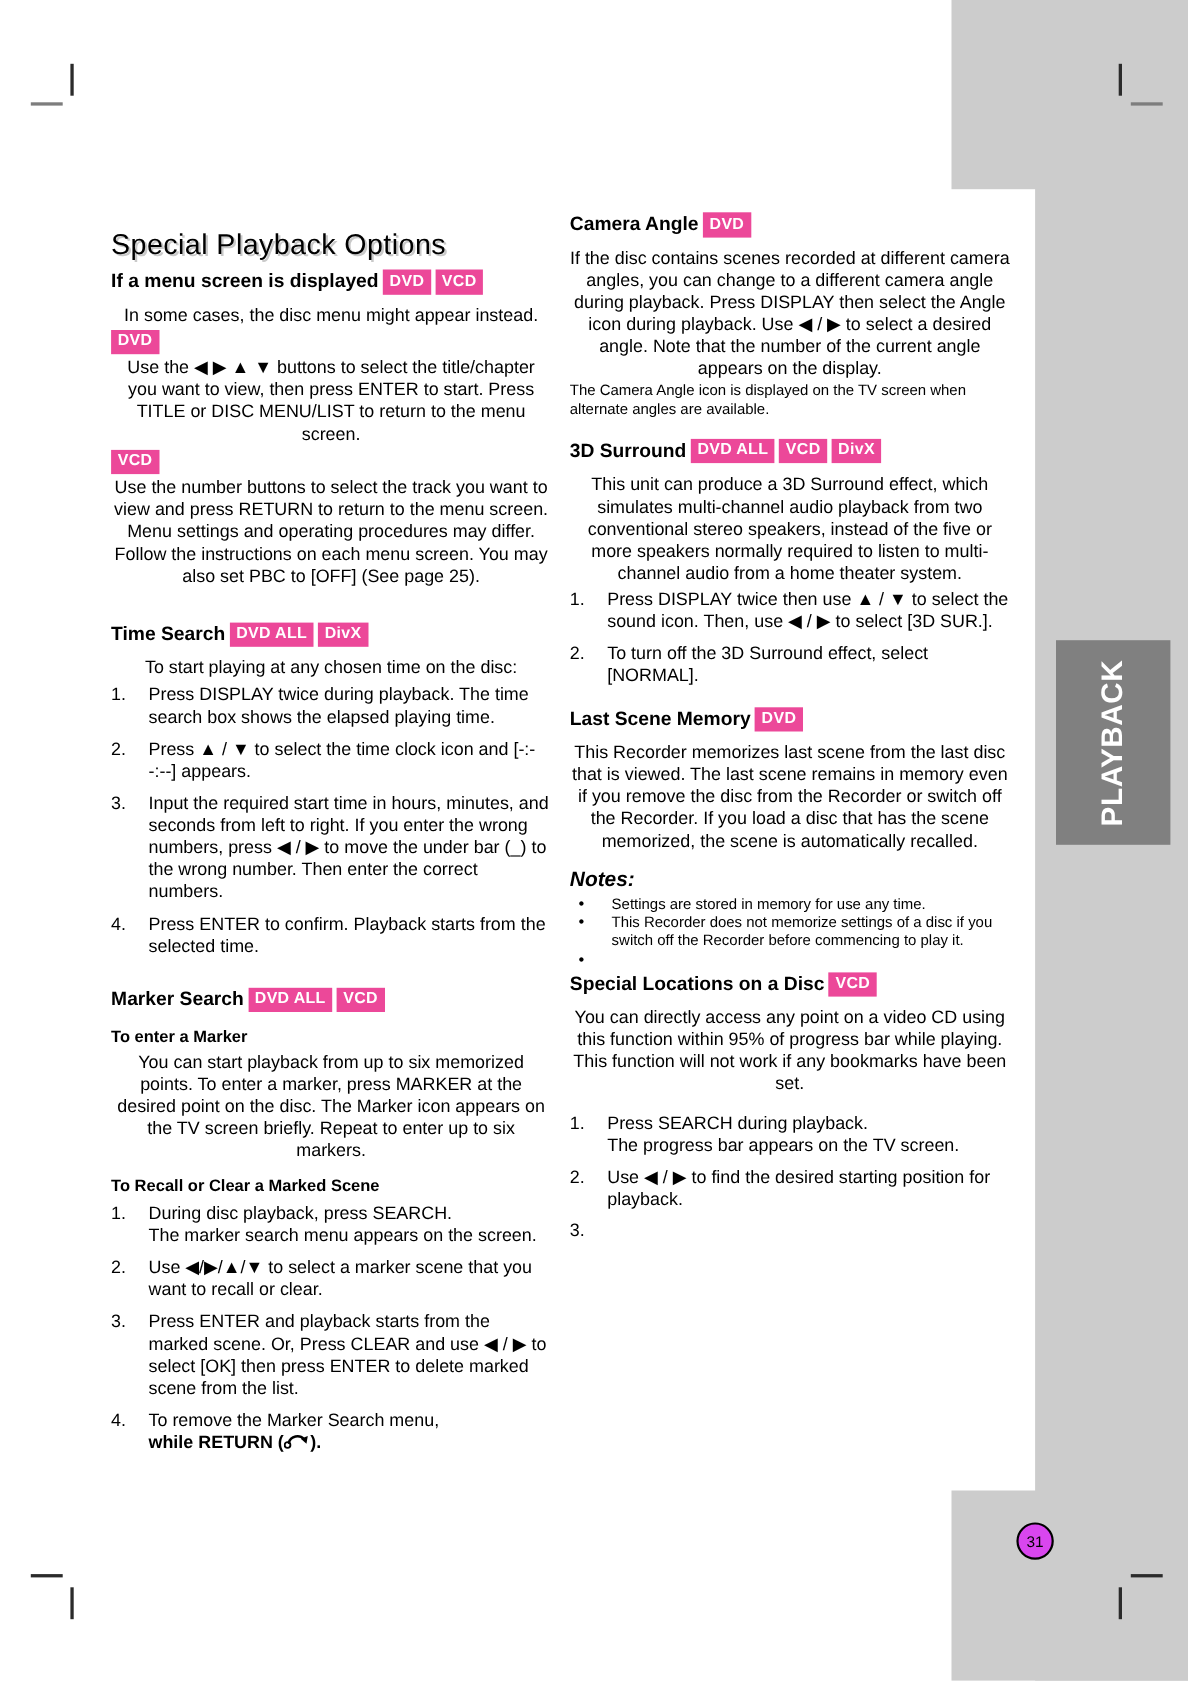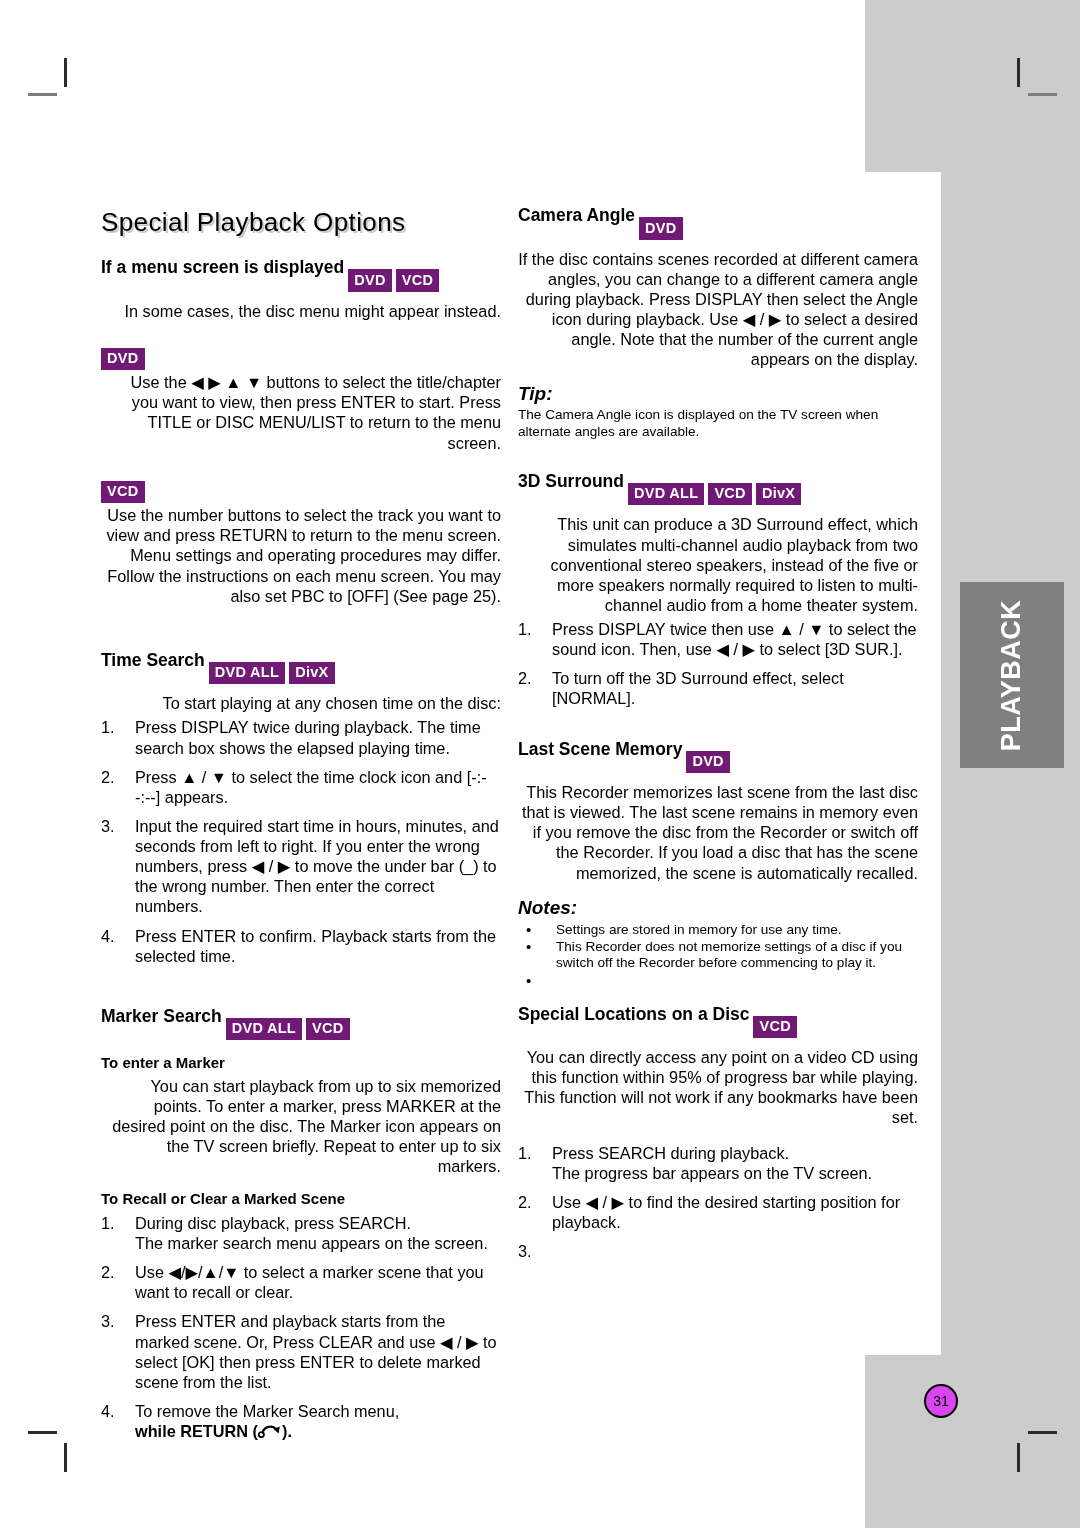--- a/index.html
+++ b/index.html
@@ -68,30 +68,30 @@
     line-height:1.25;
   }
   h2.sec .txt{white-space:nowrap;}
   h3.sub{
     font-size:15px;font-weight:bold;margin:13px 0 3px 0;line-height:1.3;
   }
   h3.tipnote{
     font-size:19px;font-weight:bold;font-style:italic;margin:14px 0 2px 0;
   }
   p.body{
-    font-size:16.3px;line-height:1.235;margin:0 0 2px 0;text-align:right;
+    font-size:16.3px;line-height:1.235;margin:0 0 2px 0;text-align:center;
   }
   p.small{
     font-size:13.6px;line-height:1.2;margin:0;
   }
   .badge{
-    display:inline-block;background:#701a75;color:#fff;
+    display:inline-block;background:#ec4899;color:#fff;
     font-size:14.5px;font-weight:bold;line-height:1;
     padding:3.5px 6px 4.5px 6px;letter-spacing:.3px;
-    vertical-align:middle;white-space:nowrap;margin-top:24px;
+    vertical-align:middle;white-space:nowrap;
   }
   ol.steps{margin:4px 0 0 0;padding:0;list-style:none;}
   ol.steps li{
     font-size:16.3px;line-height:1.235;
     padding-left:34px;position:relative;margin-bottom:9px;
   }
   ol.steps li .num{
     position:absolute;left:0;top:0;width:26px;text-align:left;
   }
   ul.bullets{margin:3px 0 0 0;padding:0;list-style:none;}
@@ -195,21 +195,20 @@
 
   </div>
 
   <div class="col" id="col-right" style="top:193px;">
 
     <h2 class="sec">
       <span class="txt">Camera Angle</span>
       <span class="badge">DVD</span>
     </h2>
     <p class="body">If the disc contains scenes recorded at different camera angles, you can change to a different camera angle during playback. Press DISPLAY then select the Angle icon during playback. Use ◀ / ▶ to select a desired angle. Note that the number of the current angle appears on the display.</p>
-    <h3 class="tipnote">Tip:</h3>
     <p class="small">The Camera Angle icon is displayed on the TV screen when alternate angles are available.</p>
 
     <div class="gap-m"></div>
 
     <h2 class="sec">
       <span class="txt">3D Surround</span>
       <span class="badge">DVD ALL</span>
       <span class="badge">VCD</span>
       <span class="badge">DivX</span>
     </h2>

